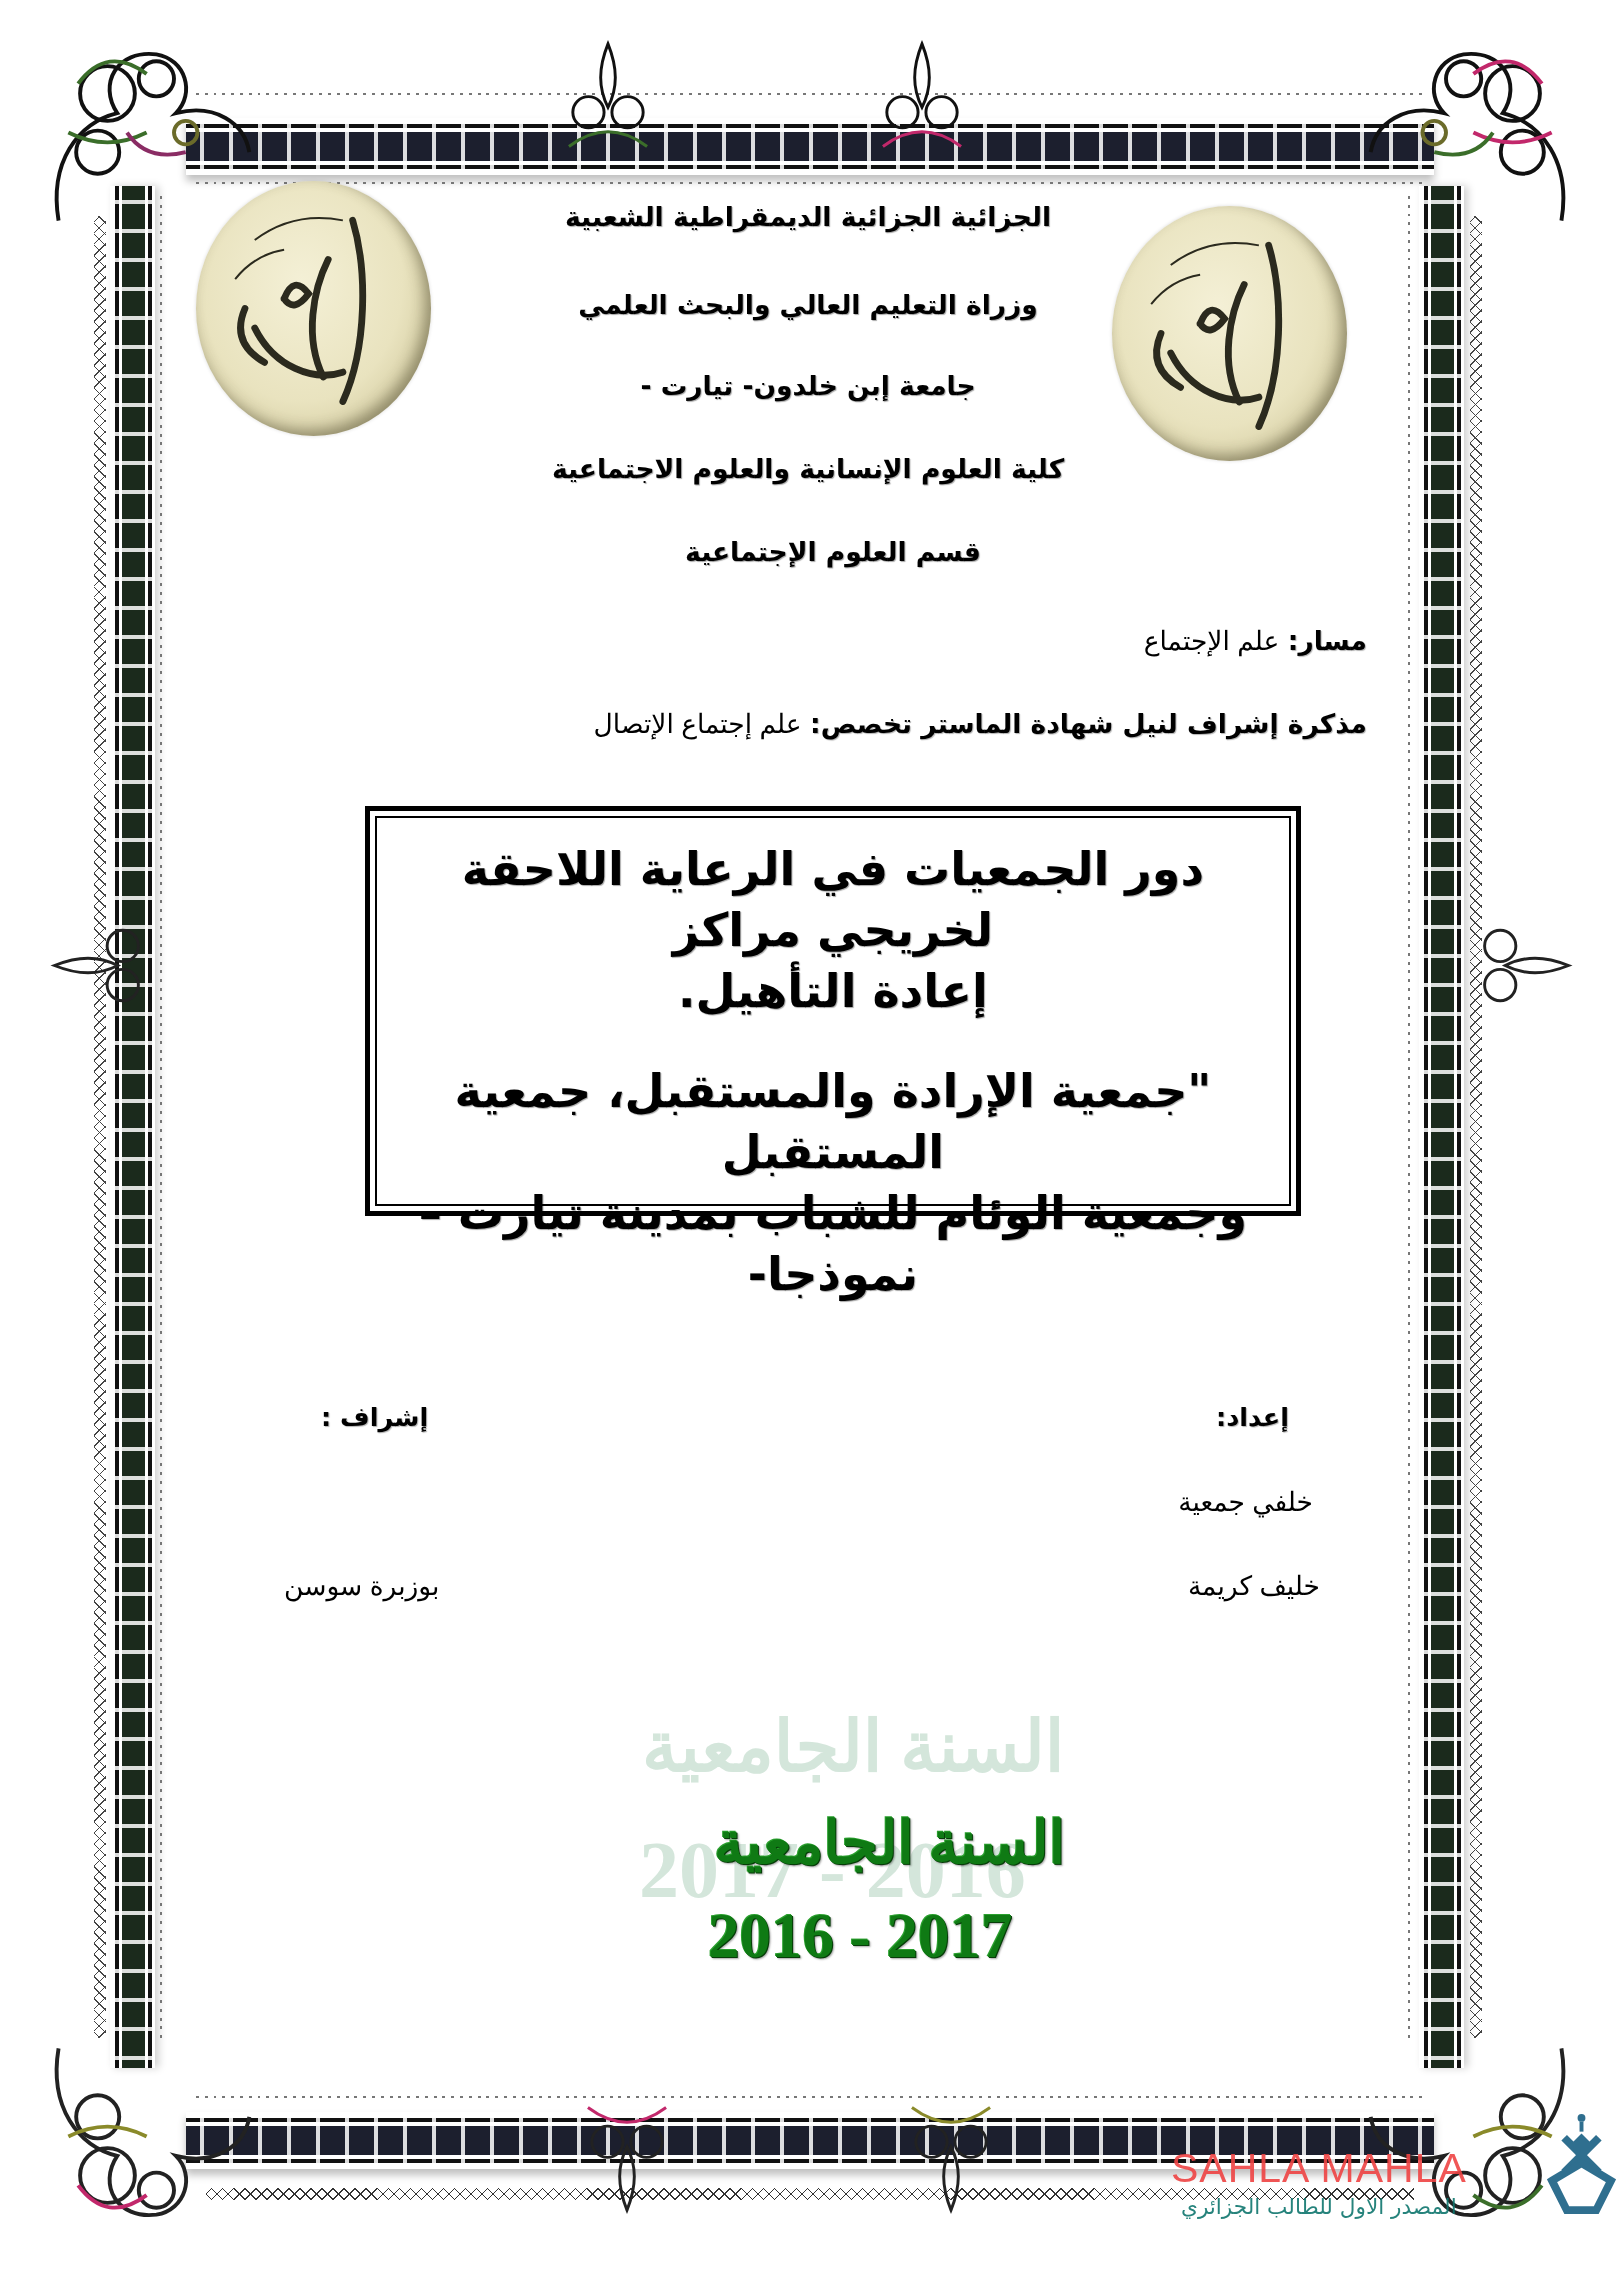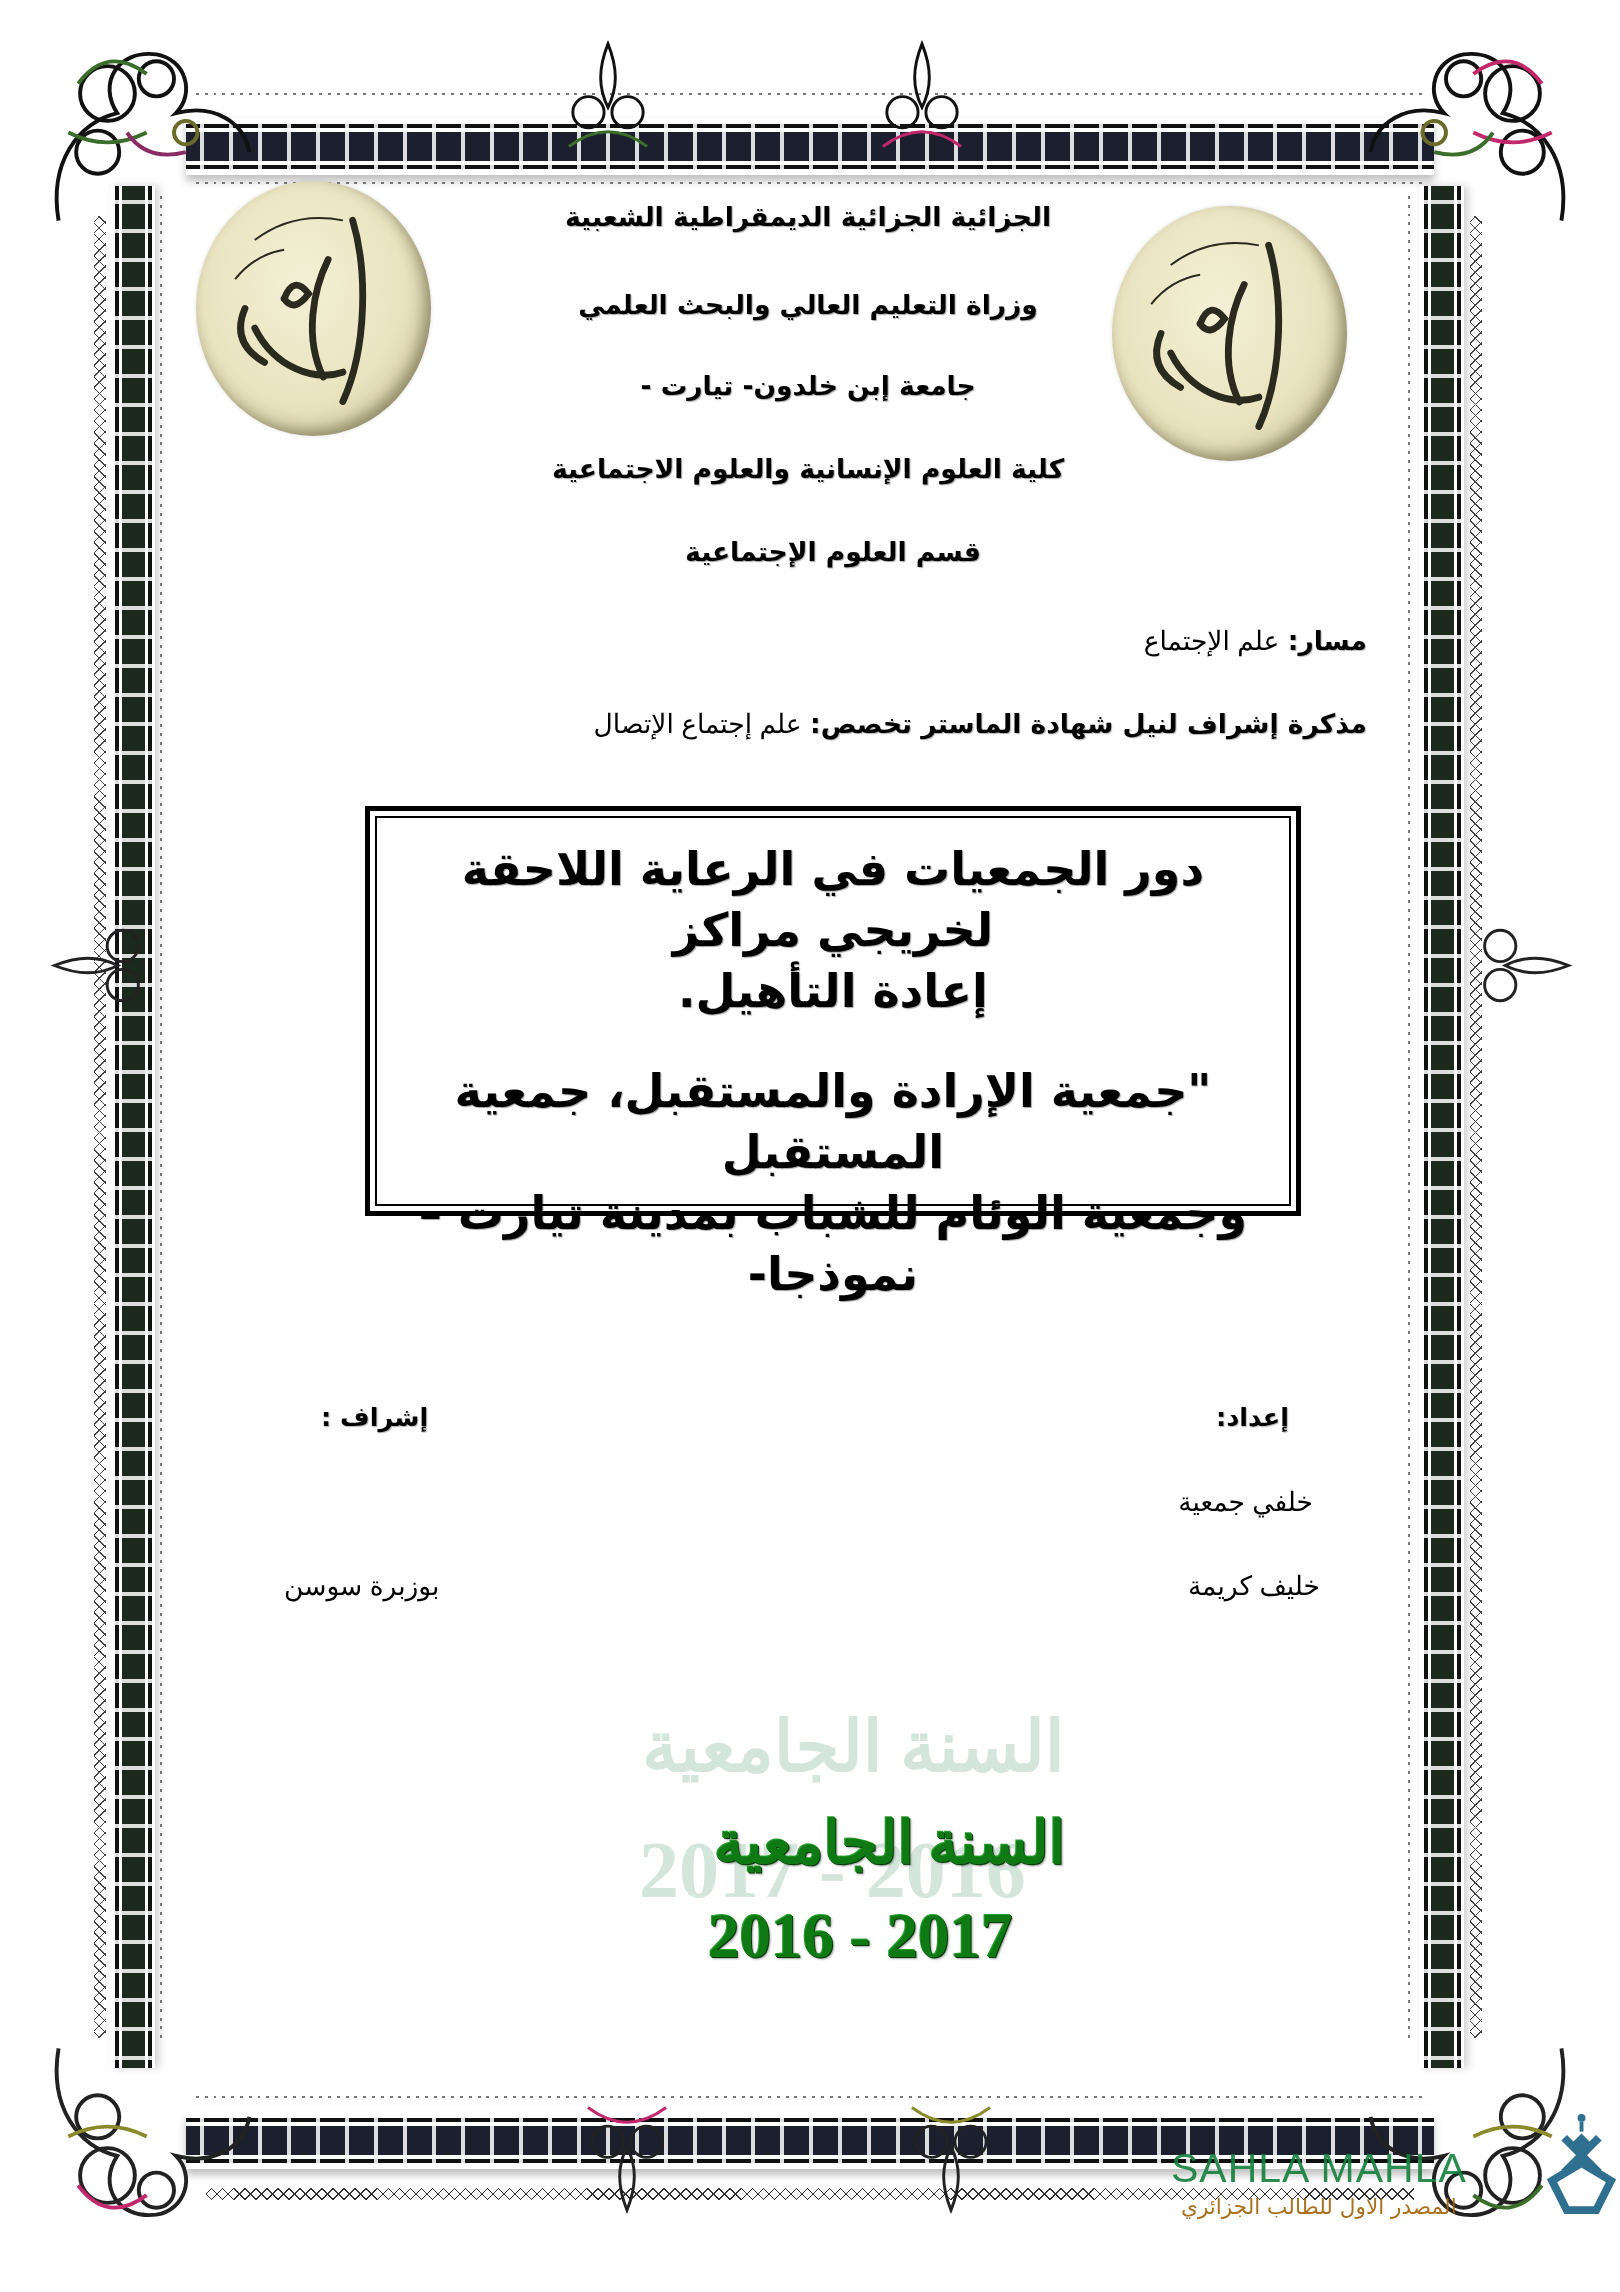--- a/index.html
+++ b/index.html
@@ -68,22 +68,22 @@
 
   
   .yr-ghost { position:absolute; direction:rtl; color:#d4e6db; font-weight:bold; white-space:nowrap;
     font-family:"Liberation Serif", serif; }
   .yr-green { position:absolute; direction:rtl; color:#0f7a14; font-weight:bold; white-space:nowrap;
     font-family:"Liberation Serif", serif;
     text-shadow: 1px 1px 0 #063d08, -1px -1px 0 #2aa02e, 2px 2px 2px rgba(0,0,0,.35); }
 
   
   .wm-title { position:absolute; left:1171px; top:2145px; font-family:"Liberation Sans", sans-serif;
-    font-size:41px; letter-spacing:1px; color:#15803d; opacity:.9; white-space:nowrap; }
-  .wm-sub { position:absolute; left:1181px; top:2194px; direction:rtl; font-size:21.6px; color:#a16207; opacity:.9; white-space:nowrap; }
+    font-size:41px; letter-spacing:1px; color:#ef4444; opacity:.9; white-space:nowrap; }
+  .wm-sub { position:absolute; left:1181px; top:2194px; direction:rtl; font-size:21.6px; color:#0f766e; opacity:.9; white-space:nowrap; }
   .wm-logo { position:absolute; left:1547px; top:2112px; width:69px; height:108px; }
 </style>
 </head>
 <body>
 
 <div>
 
   <div class="dots-h" style="top:93px;"></div>
   <div class="band-h" style="top:118px;"></div>
   <div class="dots-h" style="top:182px;"></div>

